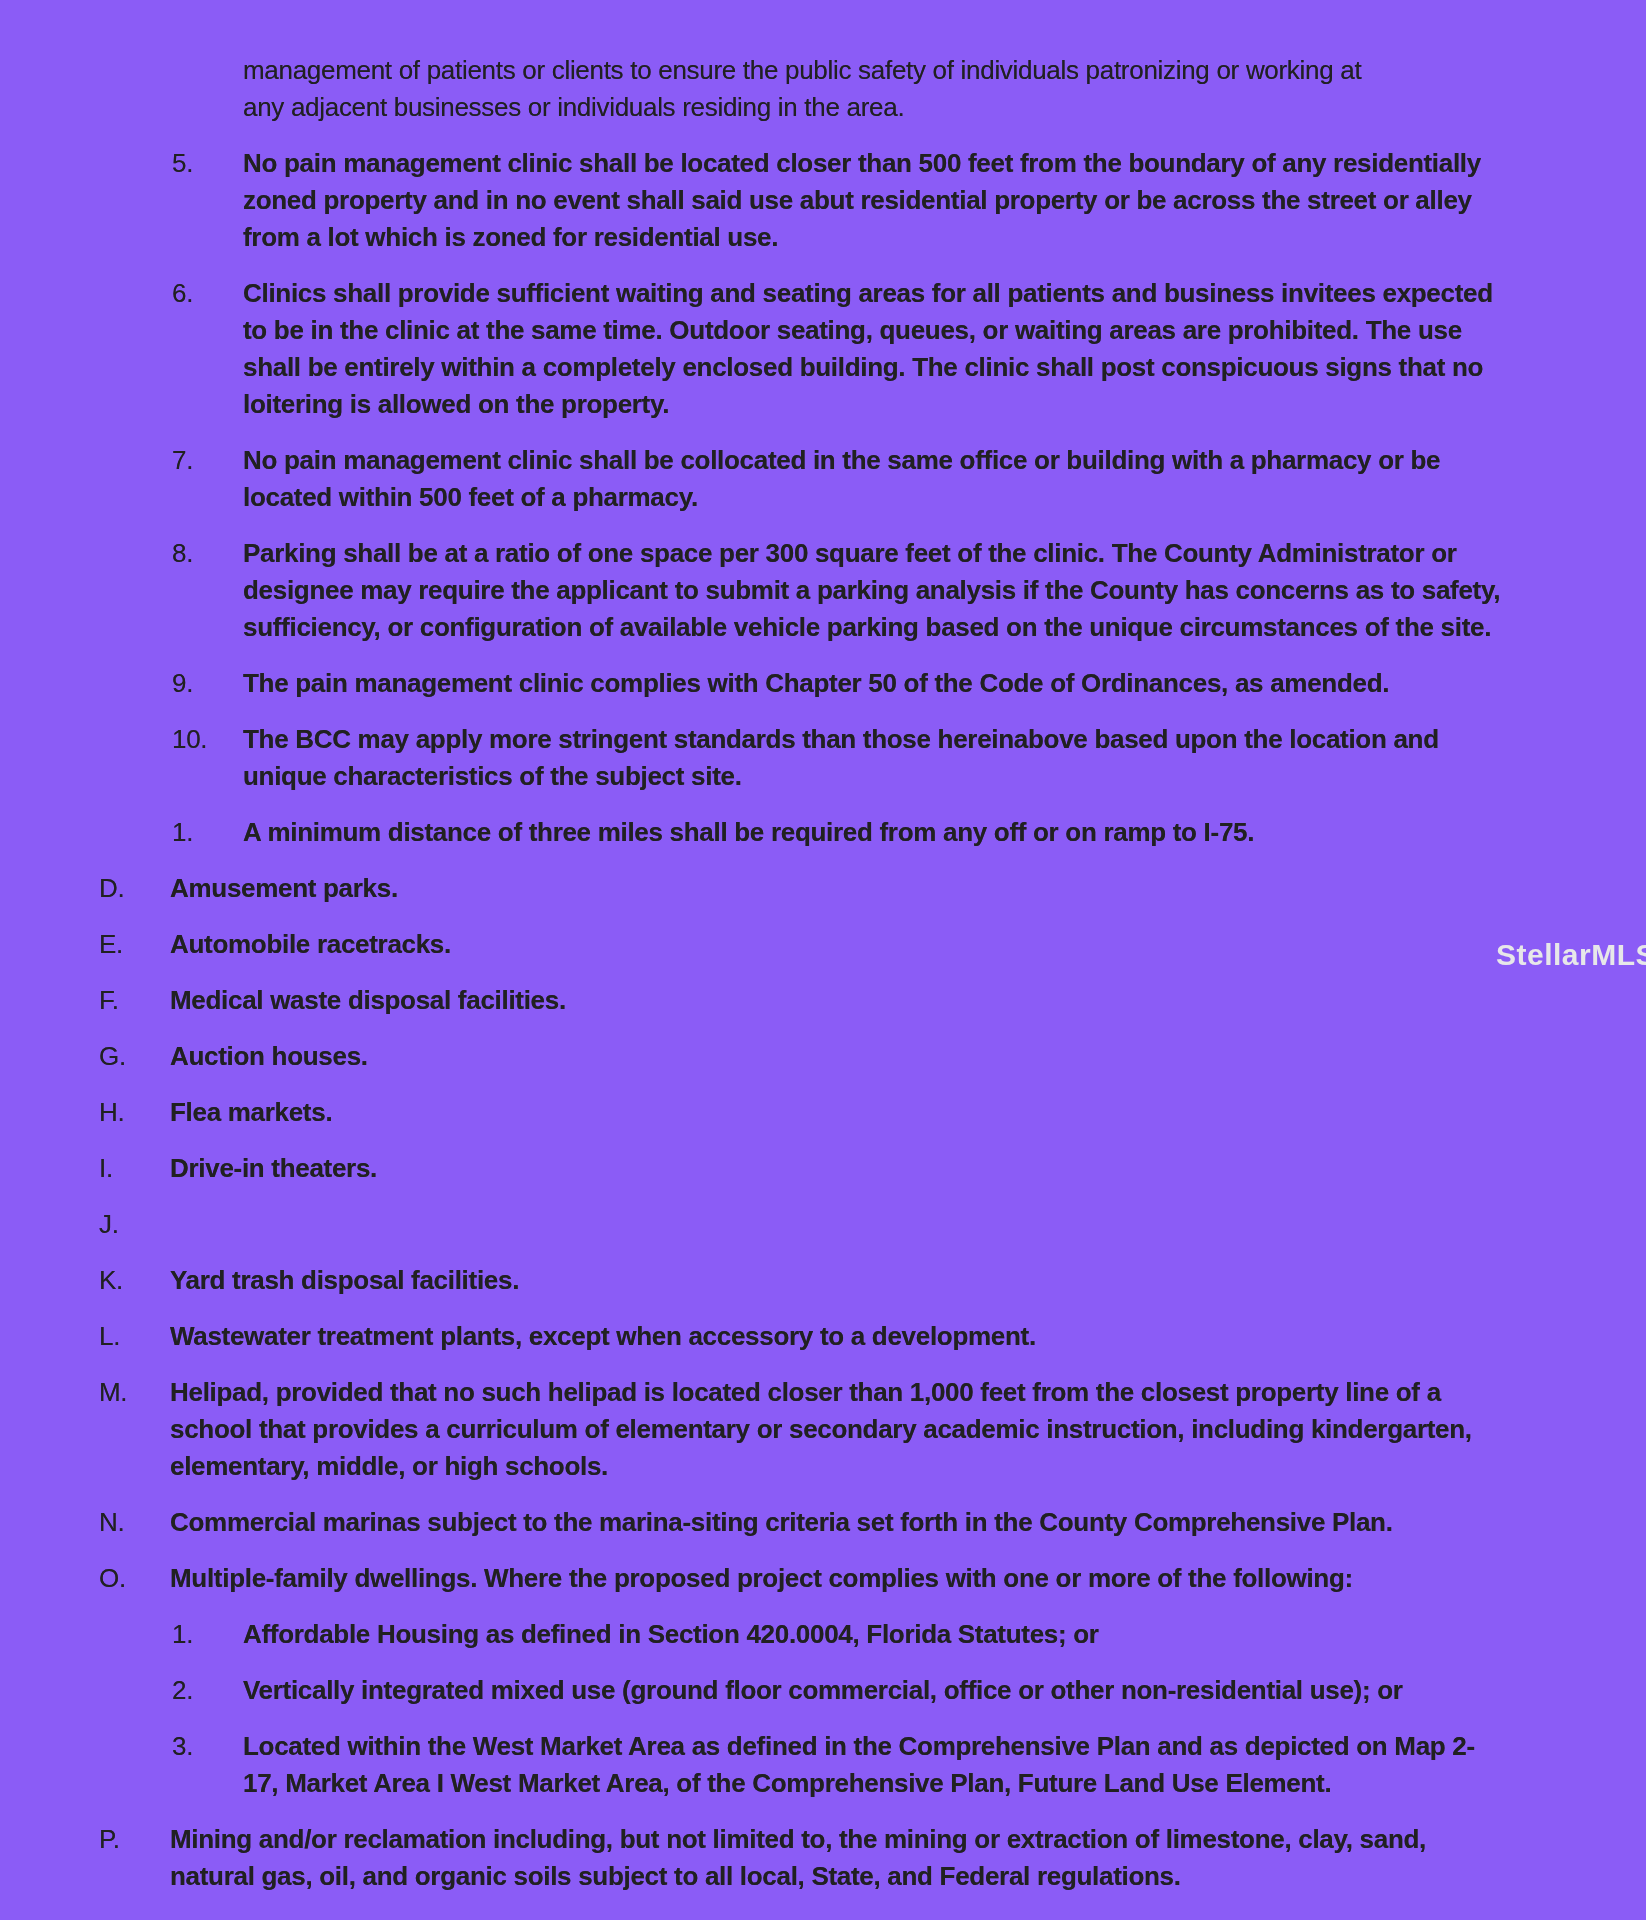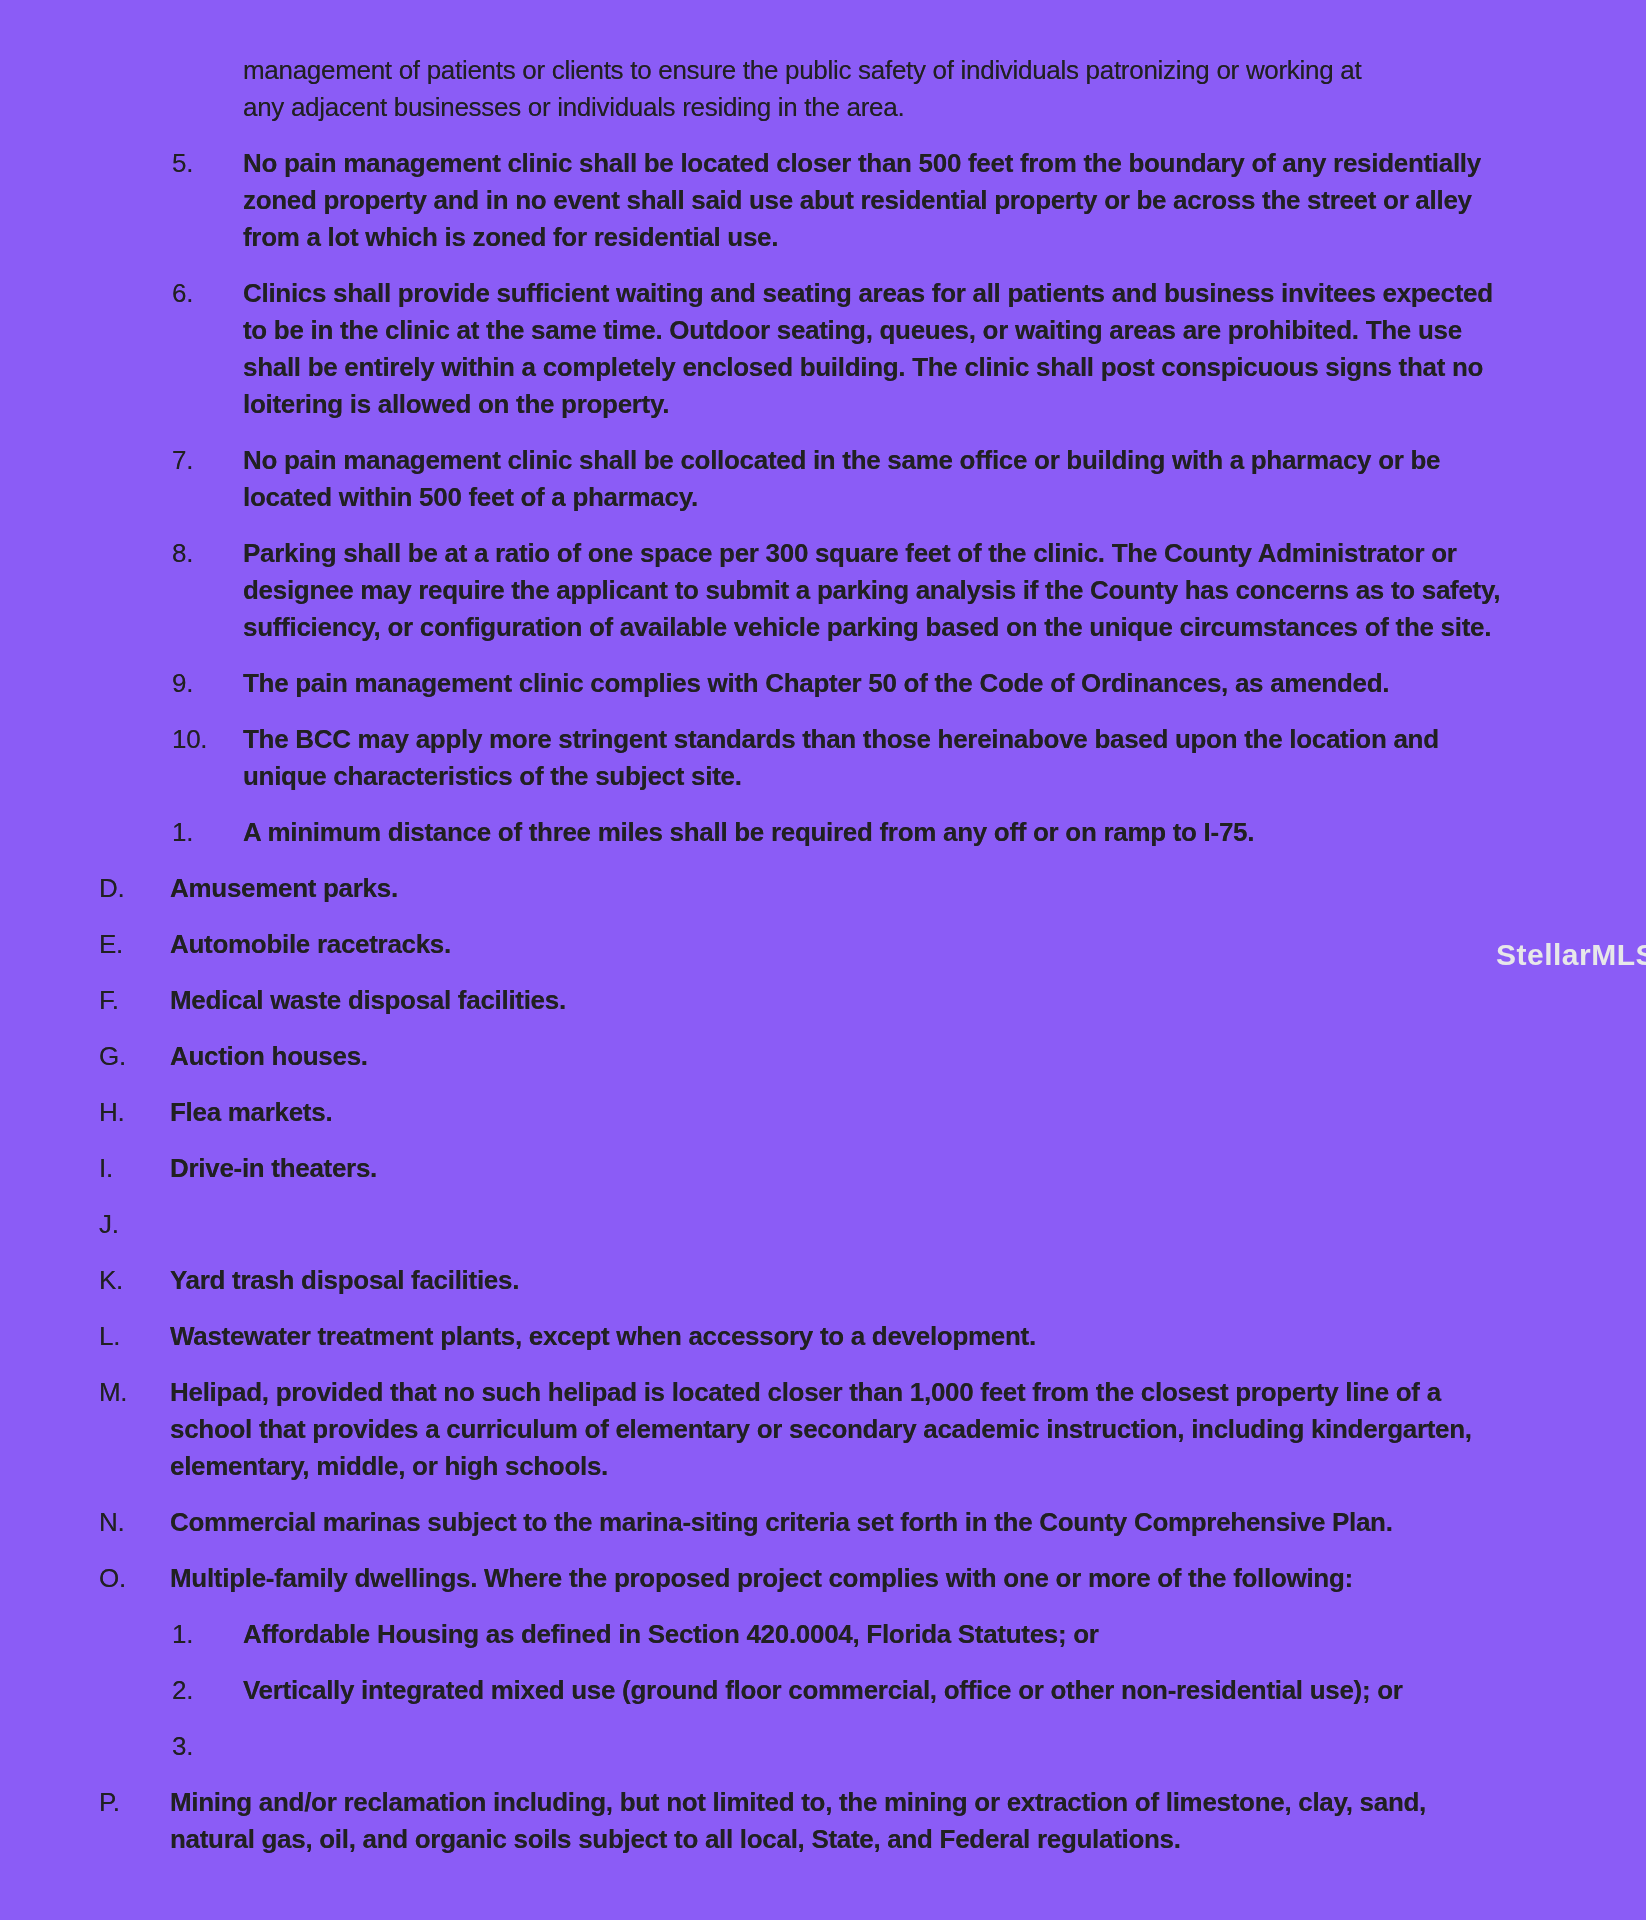--- a/index.html
+++ b/index.html
@@ -178,20 +178,22 @@
     <span class="txt">Affordable Housing as defined in Section 420.0004, Florida Statutes; or</span>
   </div>
 
   <div class="row num-row">
     <span class="lbl">2.</span>
     <span class="txt">Vertically integrated mixed use (ground floor commercial, office or other non-residential use); or</span>
   </div>
 
   <div class="row num-row">
     <span class="lbl">3.</span>
+    <span class="txt">Located within the West Market Area as defined in the Comprehensive Plan and as depicted on Map 2-
+17, Market Area I West Market Area, of the Comprehensive Plan, Future Land Use Element.</span>
   </div>
 
   <div class="row let-row">
     <span class="lbl">P.</span>
     <span class="txt">Mining and/or reclamation including, but not limited to, the mining or extraction of limestone, clay, sand,
 natural gas, oil, and organic soils subject to all local, State, and Federal regulations.</span>
   </div>
 
 </div>
 

